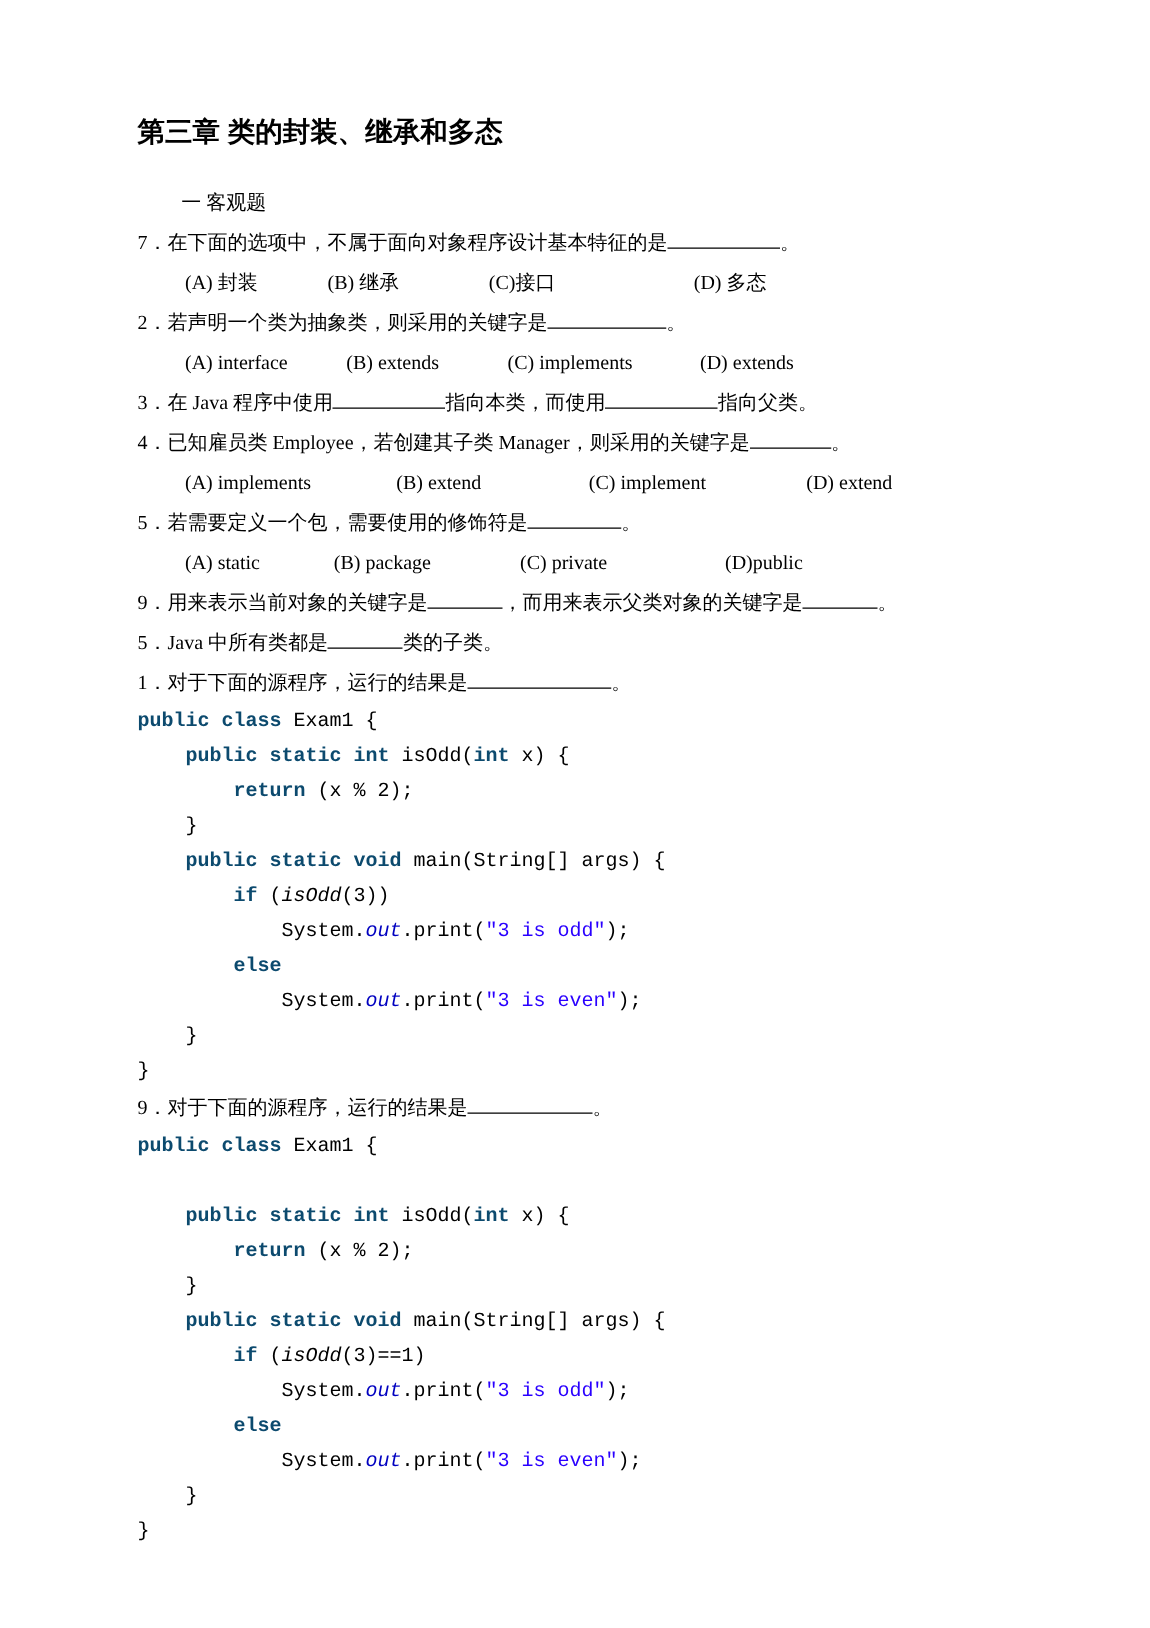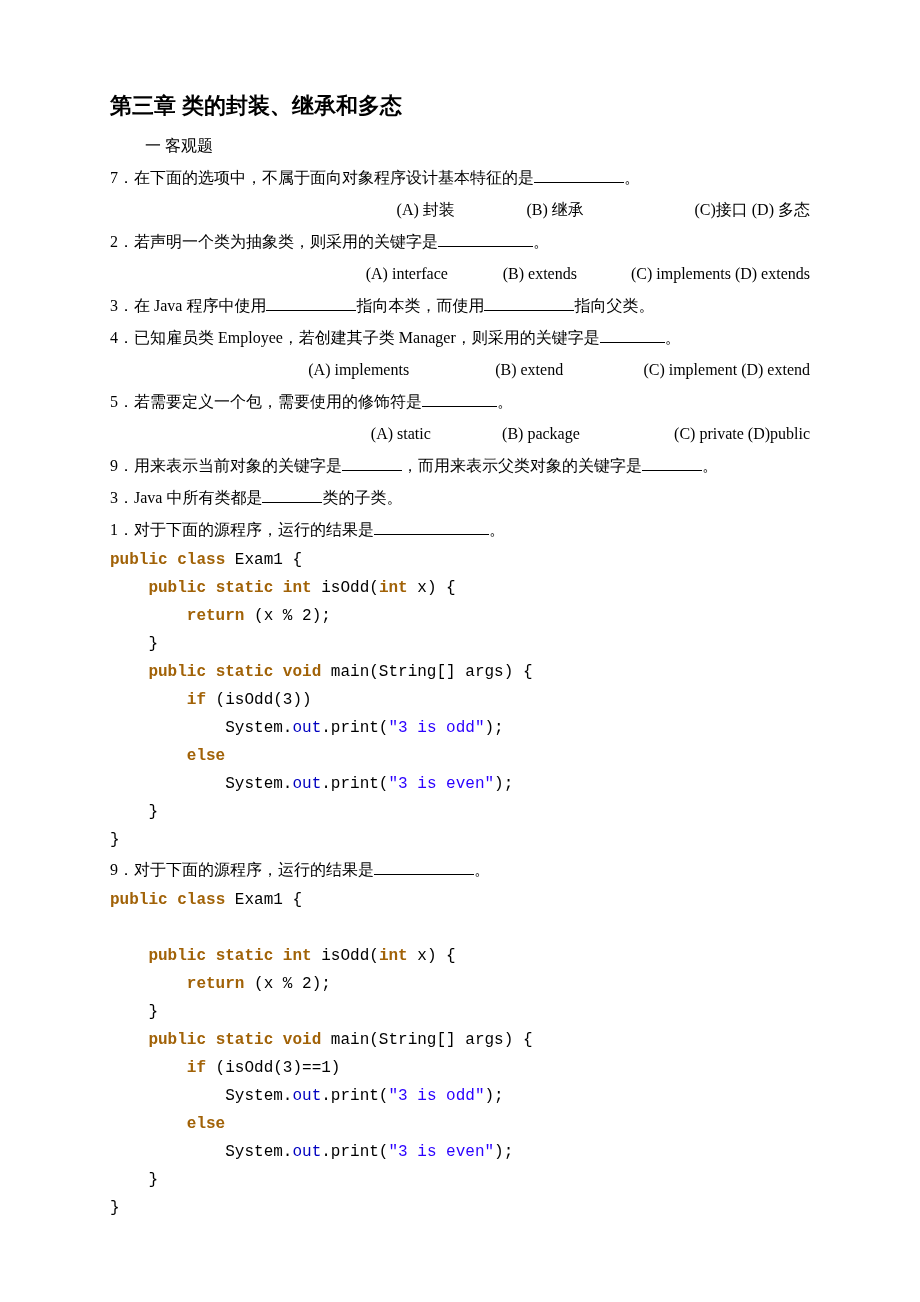--- a/index.html
+++ b/index.html
@@ -9,50 +9,49 @@
       background: white;
       padding: 88px 110px 60px 110px;
       width: 920px;
       line-height: 2.0;
       color: #000;
     }
     h1 {
       font-size: 22px;
       font-weight: bold;
       font-family: "SimHei", "黑体", sans-serif;
-      margin-bottom: 7px;
+      margin-bottom: 24px;
       line-height: 1.6;
     }
     .section-title {
       font-size: 16px;
       margin-left: 35px;
     }
     .question {
       font-size: 16px;
     }
     .options {
       padding-left: 38px;
-      text-align: right;
     }
     .option-item { display: inline-block; }
     .blank {
       display: inline-block;
       border-bottom: 1px solid #000;
       height: 0.95em;
       vertical-align: baseline;
     }
     .code {
       font-family: "Courier New", monospace;
       font-size: 16px;
       line-height: 1.75;
       white-space: pre;
     }
-    .kw { color: #a16207; font-weight: bold; }
+    .kw { color: #0c4a6e; font-weight: bold; }
     .str { color: #2a00ff; }
-    .ital { }
+    .ital { font-style: italic; }
   </style>
 </head>
 <body>
 
 <h1>第三章 类的封装、继承和多态</h1>
 
 <div class="section-title">一 客观题</div>
 
 <div class="question">
   <span>7．在下面的选项中，不属于面向对象程序设计基本特征的是</span><span class="blank" style="width:90px"></span><span>。</span>
@@ -96,21 +95,21 @@
   <span class="option-item" style="width:145px">(B) package</span>
   <span class="option-item" style="width:160px">(C) private</span>
   <span class="option-item">(D)public</span>
 </div>
 
 <div class="question">
   <span>9．用来表示当前对象的关键字是</span><span class="blank" style="width:60px"></span><span>，而用来表示父类对象的关键字是</span><span class="blank" style="width:60px"></span><span>。</span>
 </div>
 
 <div class="question">
-  <span>3．Java 中所有类都是</span><span class="blank" style="width:60px"></span><span>类的子类。</span>
+  <span>5．Java 中所有类都是</span><span class="blank" style="width:60px"></span><span>类的子类。</span>
 </div>
 
 <div class="question">
   <span>1．对于下面的源程序，运行的结果是</span><span class="blank" style="width:115px"></span><span>。</span>
 </div>
 
 <div class="code"><span class="kw">public</span> <span class="kw">class</span><span> Exam1 {</span>
     <span class="kw">public</span> <span class="kw">static</span> <span class="kw">int</span><span> isOdd(</span><span class="kw">int</span><span> x) {</span>
         <span class="kw">return</span><span> (x % 2);</span>
 <span>    }</span>

